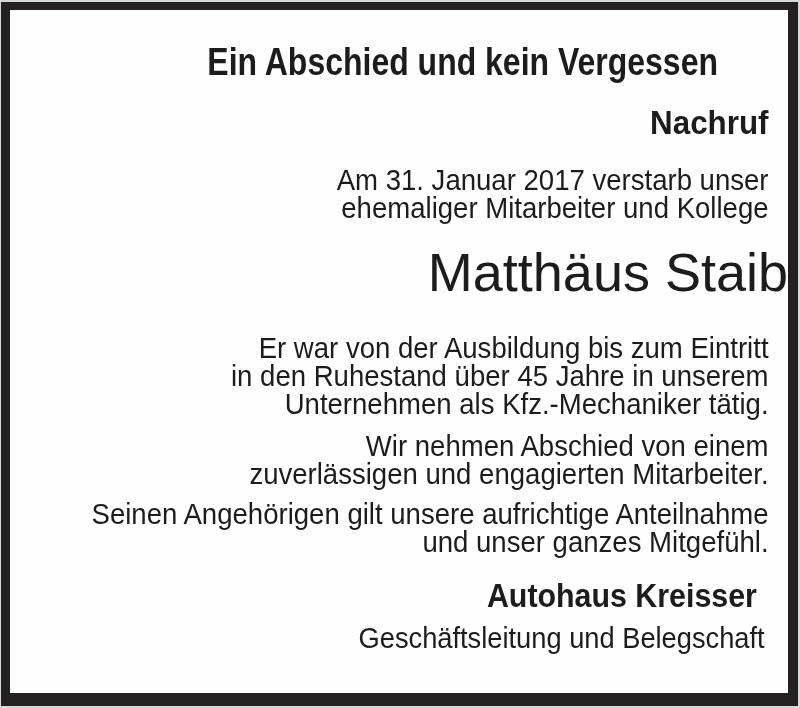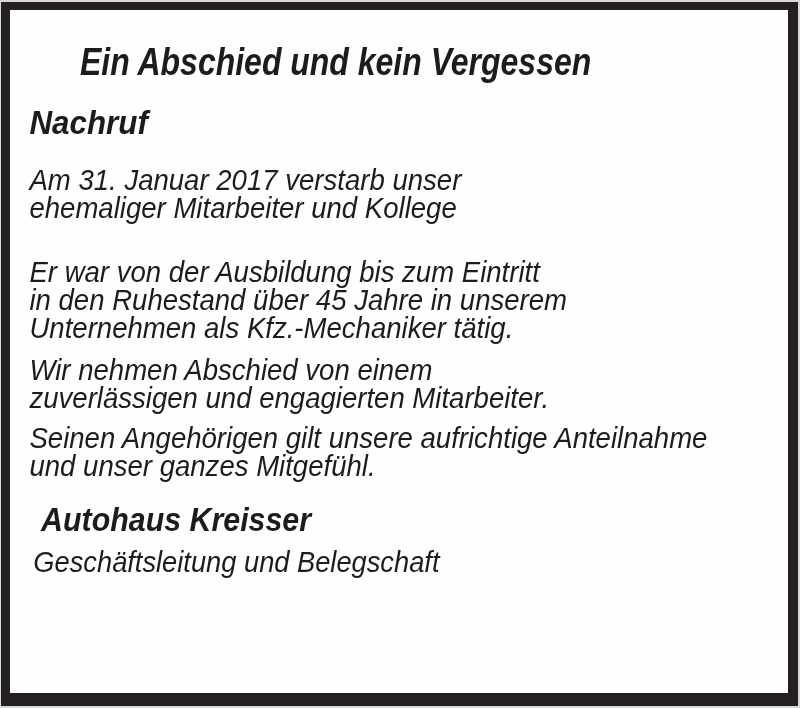--- a/index.html
+++ b/index.html
@@ -20,22 +20,21 @@
     position: absolute;
     top: 2px;
     left: 1px;
     right: 2px;
     bottom: 2px;
     background: var(--color-paper);
     border-style: solid;
     border-color: var(--color-frame);
     border-width: 8px 10px 13px 9px;
     color: var(--color-text);
-    text-align: left;
-    font-style: italic;
+    text-align: right;
   }
   .headline {
     margin-top: 32px;
     font-size: 39px;
     font-weight: 700;
     line-height: 40px;
     transform: scaleX(0.82);
     white-space: nowrap;
   }
   .type-label {
@@ -86,20 +85,21 @@
 
   <div class="headline">Ein Abschied und kein Vergessen</div>
 
   <div class="type-label">Nachruf</div>
 
   <p class="para intro">
     <span class="line">Am 31. Januar 2017 verstarb unser</span>
     <span class="line">ehemaliger Mitarbeiter und Kollege</span>
   </p>
 
+  <div class="deceased-name">Matthäus Staib</div>
 
   <p class="para service">
     <span class="line">Er war von der Ausbildung bis zum Eintritt</span>
     <span class="line">in den Ruhestand über 45 Jahre in unserem</span>
     <span class="line">Unternehmen als Kfz.-Mechaniker tätig.</span>
   </p>
 
   <p class="para farewell">
     <span class="line">Wir nehmen Abschied von einem</span>
     <span class="line">zuverlässigen und engagierten Mitarbeiter.</span>

